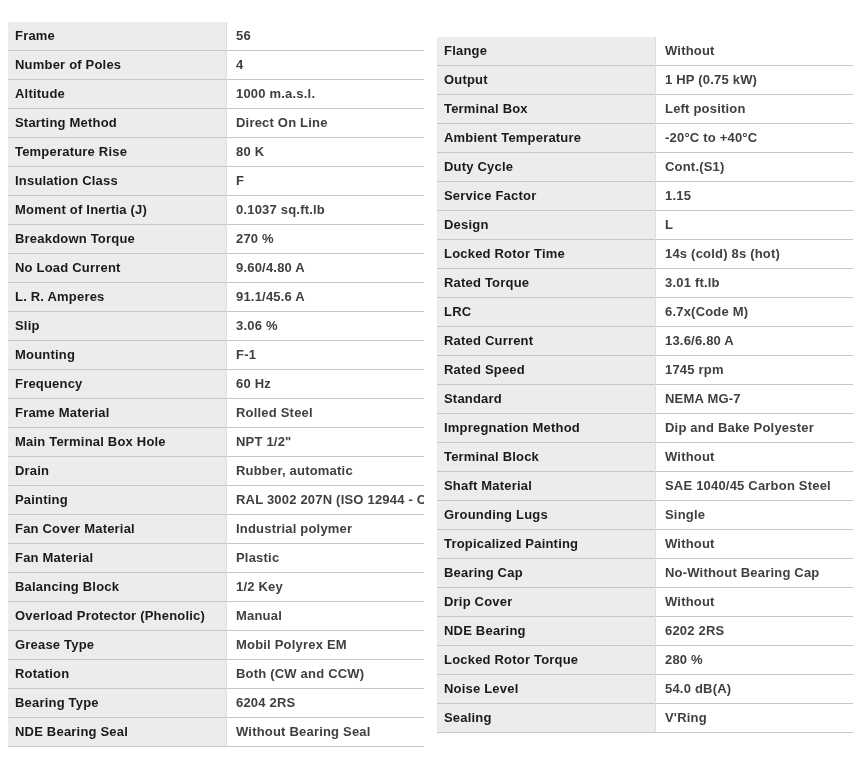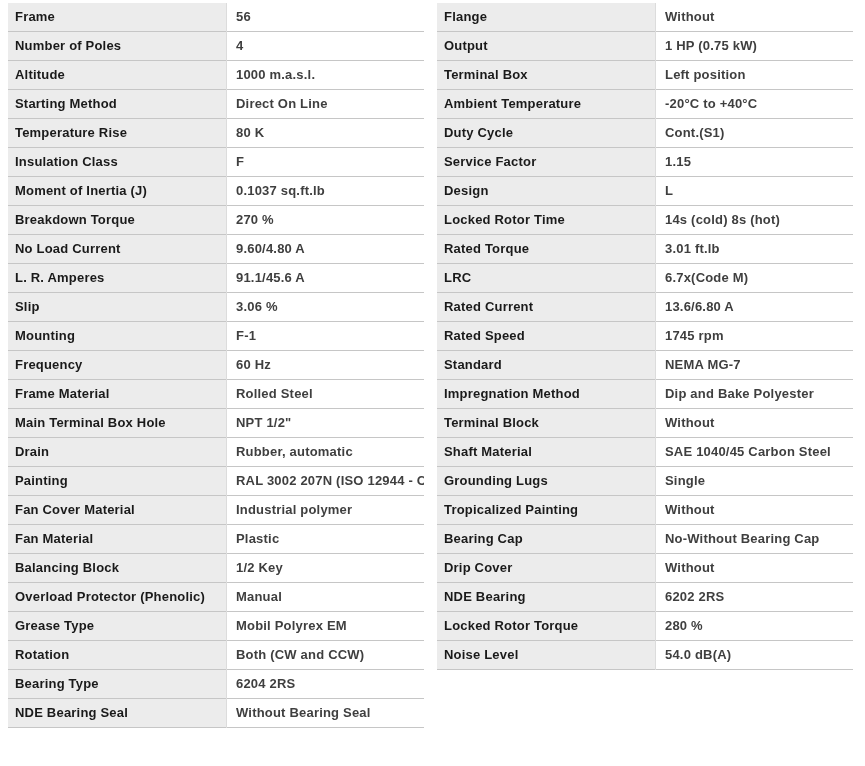--- a/index.html
+++ b/index.html
@@ -8,21 +8,21 @@
     background: #ffffff;
     font-family: "Liberation Sans", "DejaVu Sans", sans-serif;
   }
   .page {
     width: 865px;
     height: 766px;
     box-sizing: border-box;
     padding: 3px 9px 0 8px;
     display: flex;
     gap: 13px;
-    align-items: flex-start;
+    align-items: center;
     background: #ffffff;
     overflow: hidden;
   }
   table.spec-table {
     border-collapse: collapse;
     table-layout: fixed;
     width: 416px;
     font-size: 13px;
     letter-spacing: 0.2px;
   }
@@ -296,15 +296,19 @@
   <tr class="spec-row">
     <th class="spec-label">Locked Rotor Torque</th>
     <td class="spec-value">280 %</td>
   </tr>
 
   <tr class="spec-row">
     <th class="spec-label">Noise Level</th>
     <td class="spec-value">54.0 dB(A)</td>
   </tr>
 
+  <tr class="spec-row">
+    <th class="spec-label">Sealing</th>
+    <td class="spec-value">V'Ring</td>
+  </tr>
 </tbody>
   </table>
 </div>
 
 </body></html>

